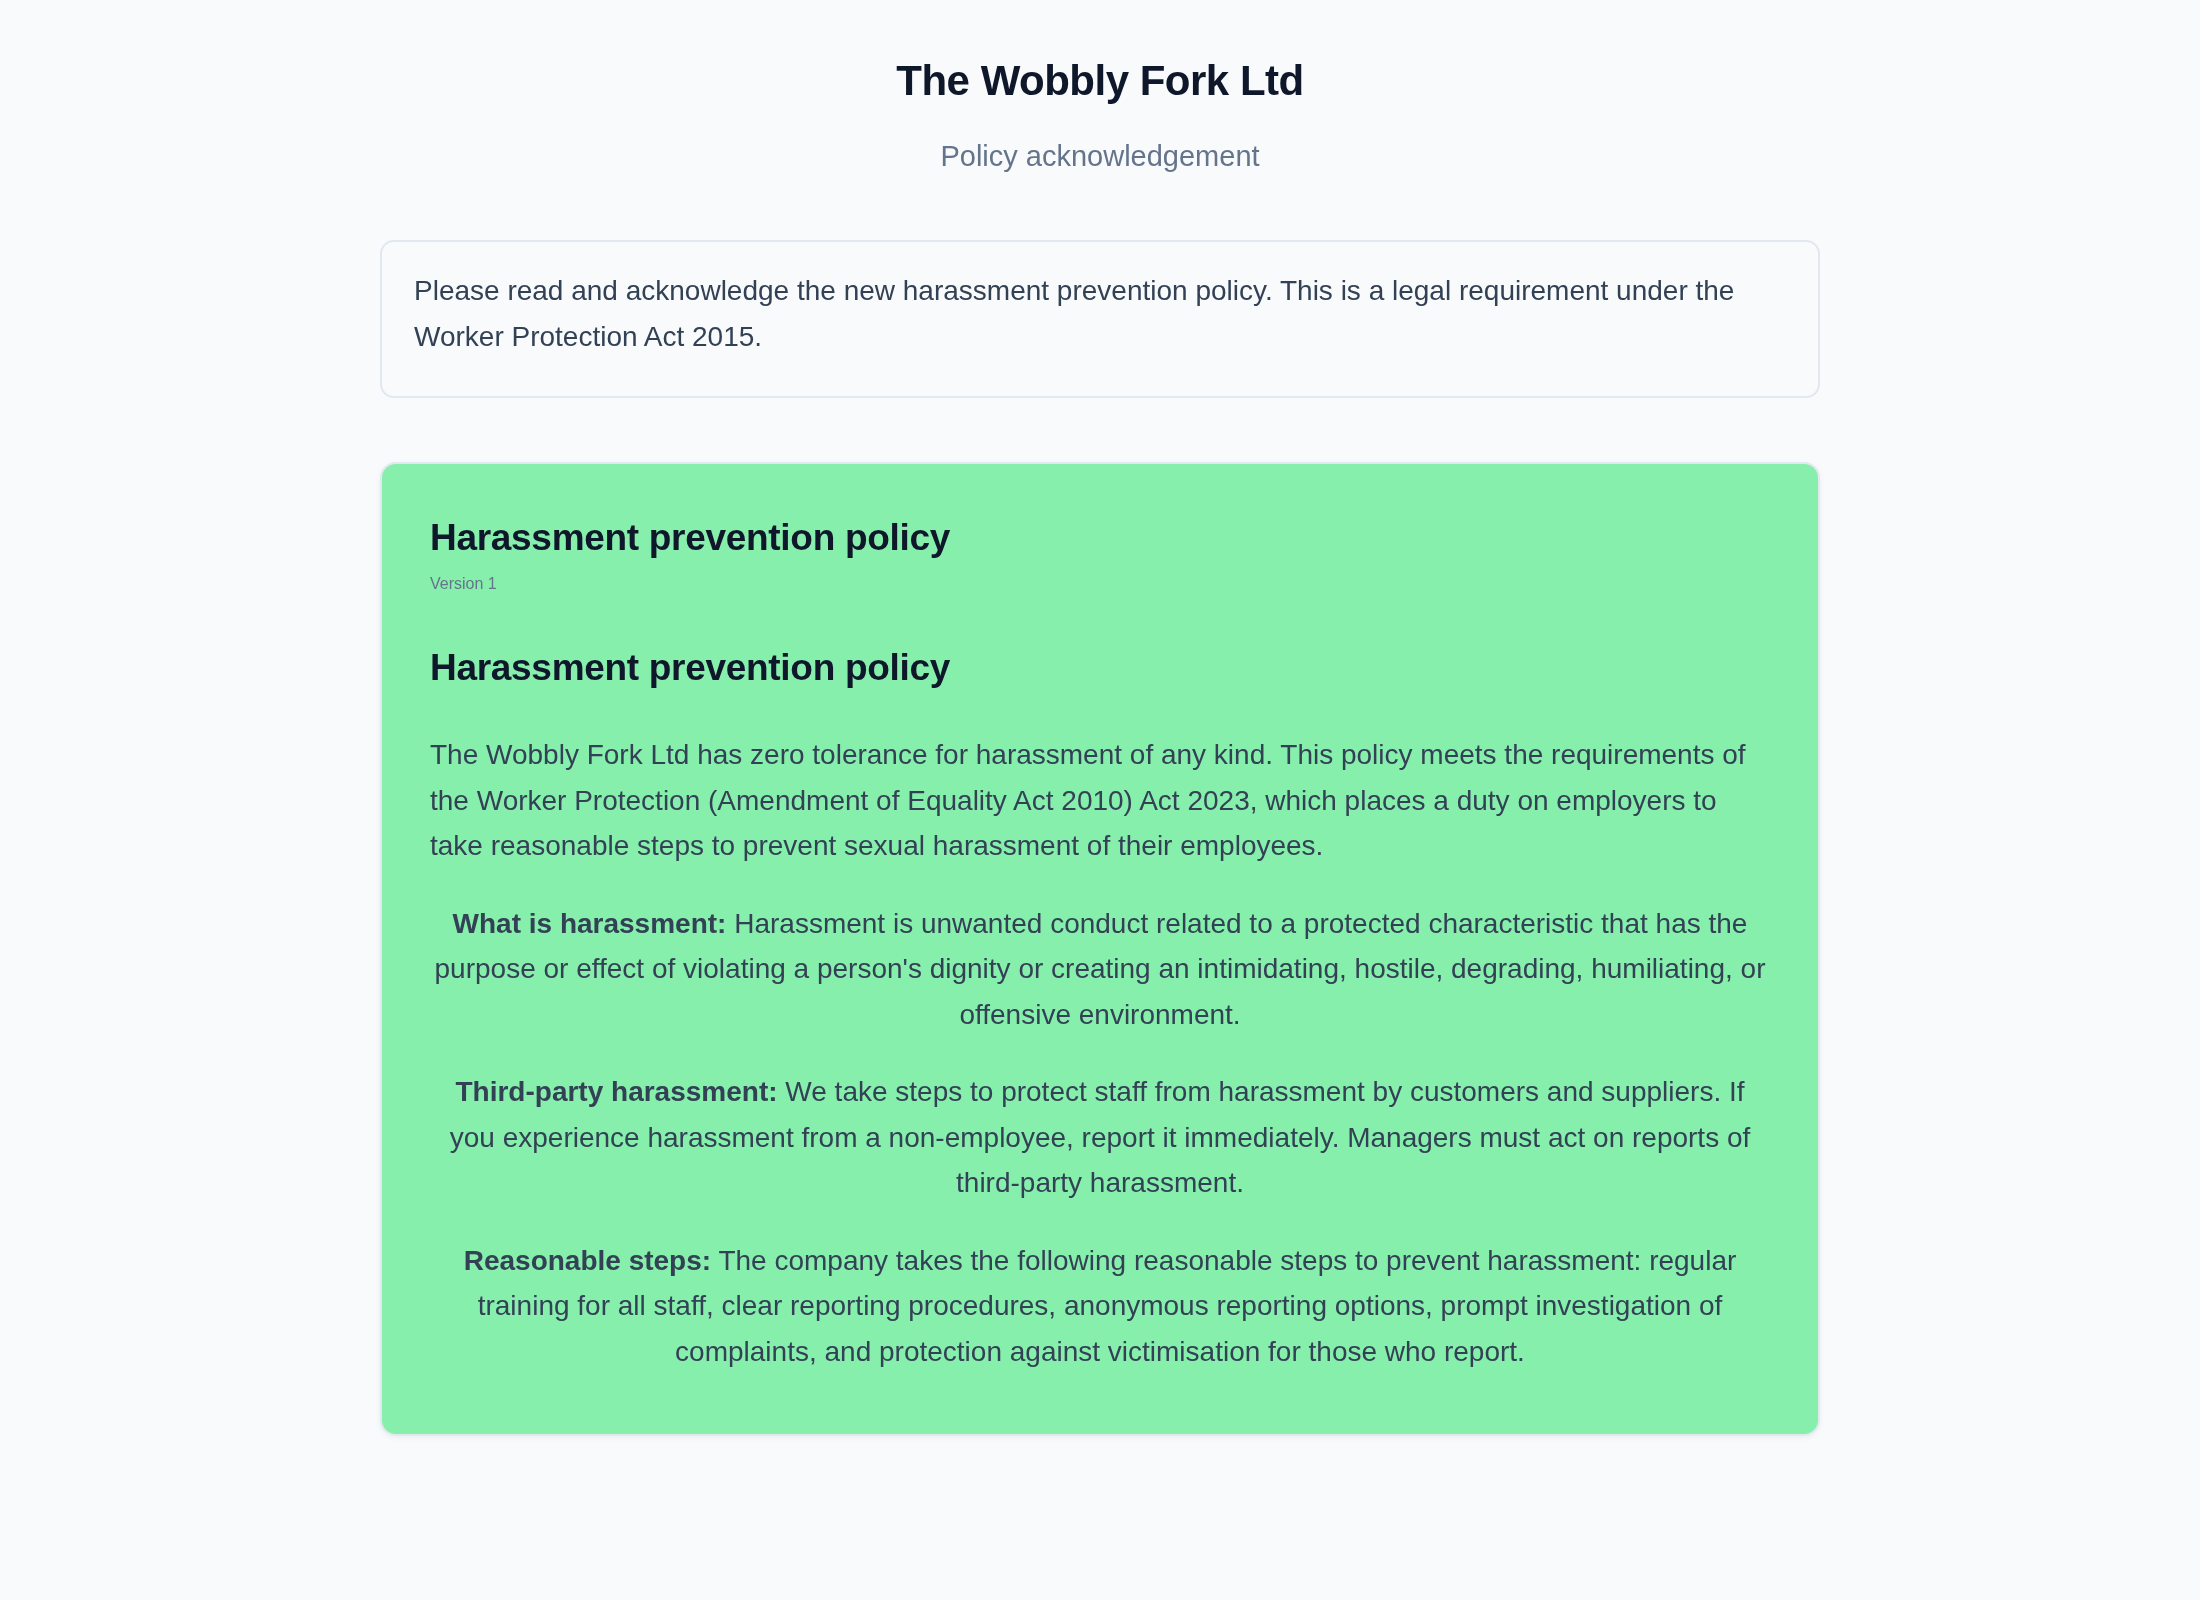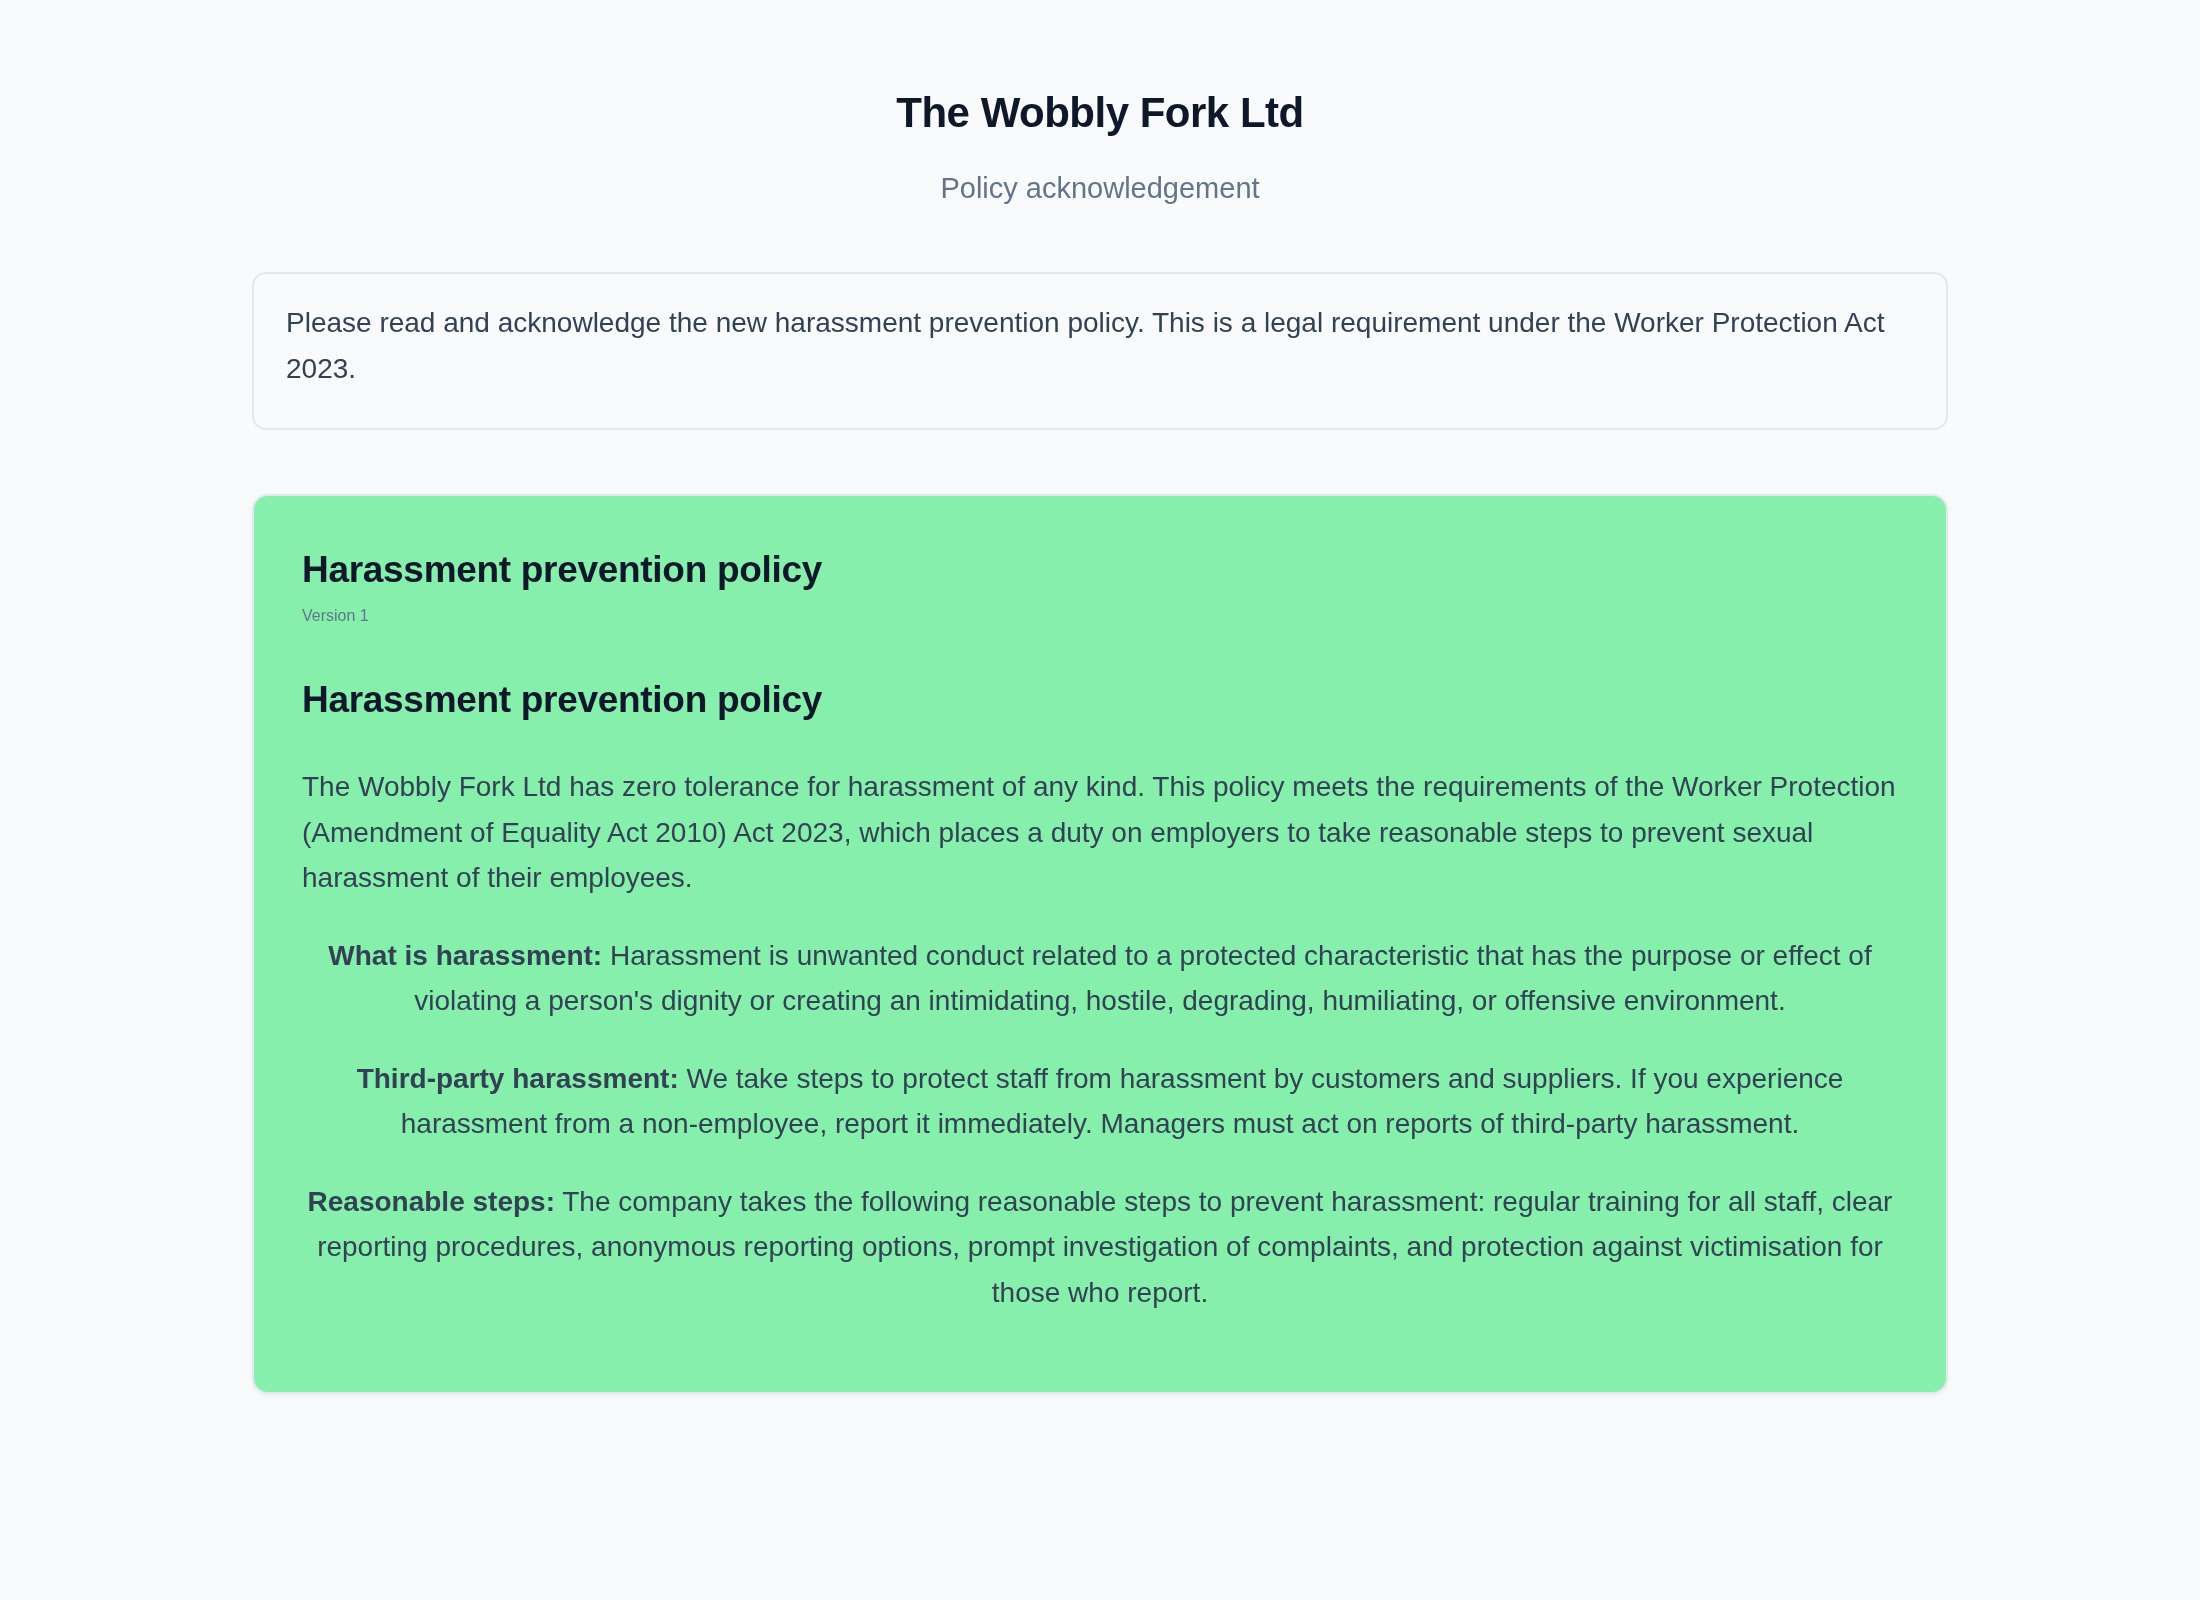--- a/index.html
+++ b/index.html
@@ -5,23 +5,23 @@
     * { box-sizing: border-box; margin: 0; padding: 0; }
     html, body {
       width: 2200px;
       height: 1600px;
       overflow: hidden;
       background: #f8fafc;
       font-family: "Liberation Sans", "DejaVu Sans", sans-serif;
       color: #334155;
     }
     .page {
-      width: 1696px;
+      width: 1440px;
       margin: 0 auto;
-      padding-top: 84px;
+      padding-top: 52px;
     }
     .header {
       text-align: center;
     }
     .company-title {
       font-size: 42px;
       font-weight: 700;
       color: #0f172a;
       letter-spacing: -0.5px;
       line-height: 58px;
@@ -92,21 +92,21 @@
 <body>
 
 <div class="page">
 
   <header class="header">
     <h1 class="company-title">The Wobbly Fork Ltd</h1>
     <div class="subtitle">Policy acknowledgement</div>
   </header>
 
   <div class="notice">
-    <p>Please read and acknowledge the new harassment prevention policy. This is a legal requirement under the Worker Protection Act 2023.</p>
+    <p>Please read and acknowledge the new harassment prevention policy. This is a legal requirement under the Worker Protection Act 2015.</p>
   </div>
 
   <section class="policy-card">
     <h2 class="policy-title">Harassment prevention policy</h2>
     <div class="policy-version">Version 1</div>
 
     <div class="policy-content">
       <h3 class="content-heading">Harassment prevention policy</h3>
 
       <p class="content-para">The Wobbly Fork Ltd has zero tolerance for harassment of any kind. This policy meets the requirements of the Worker Protection (Amendment of Equality Act 2010) Act 2023, which places a duty on employers to take reasonable steps to prevent sexual harassment of their employees.</p>

